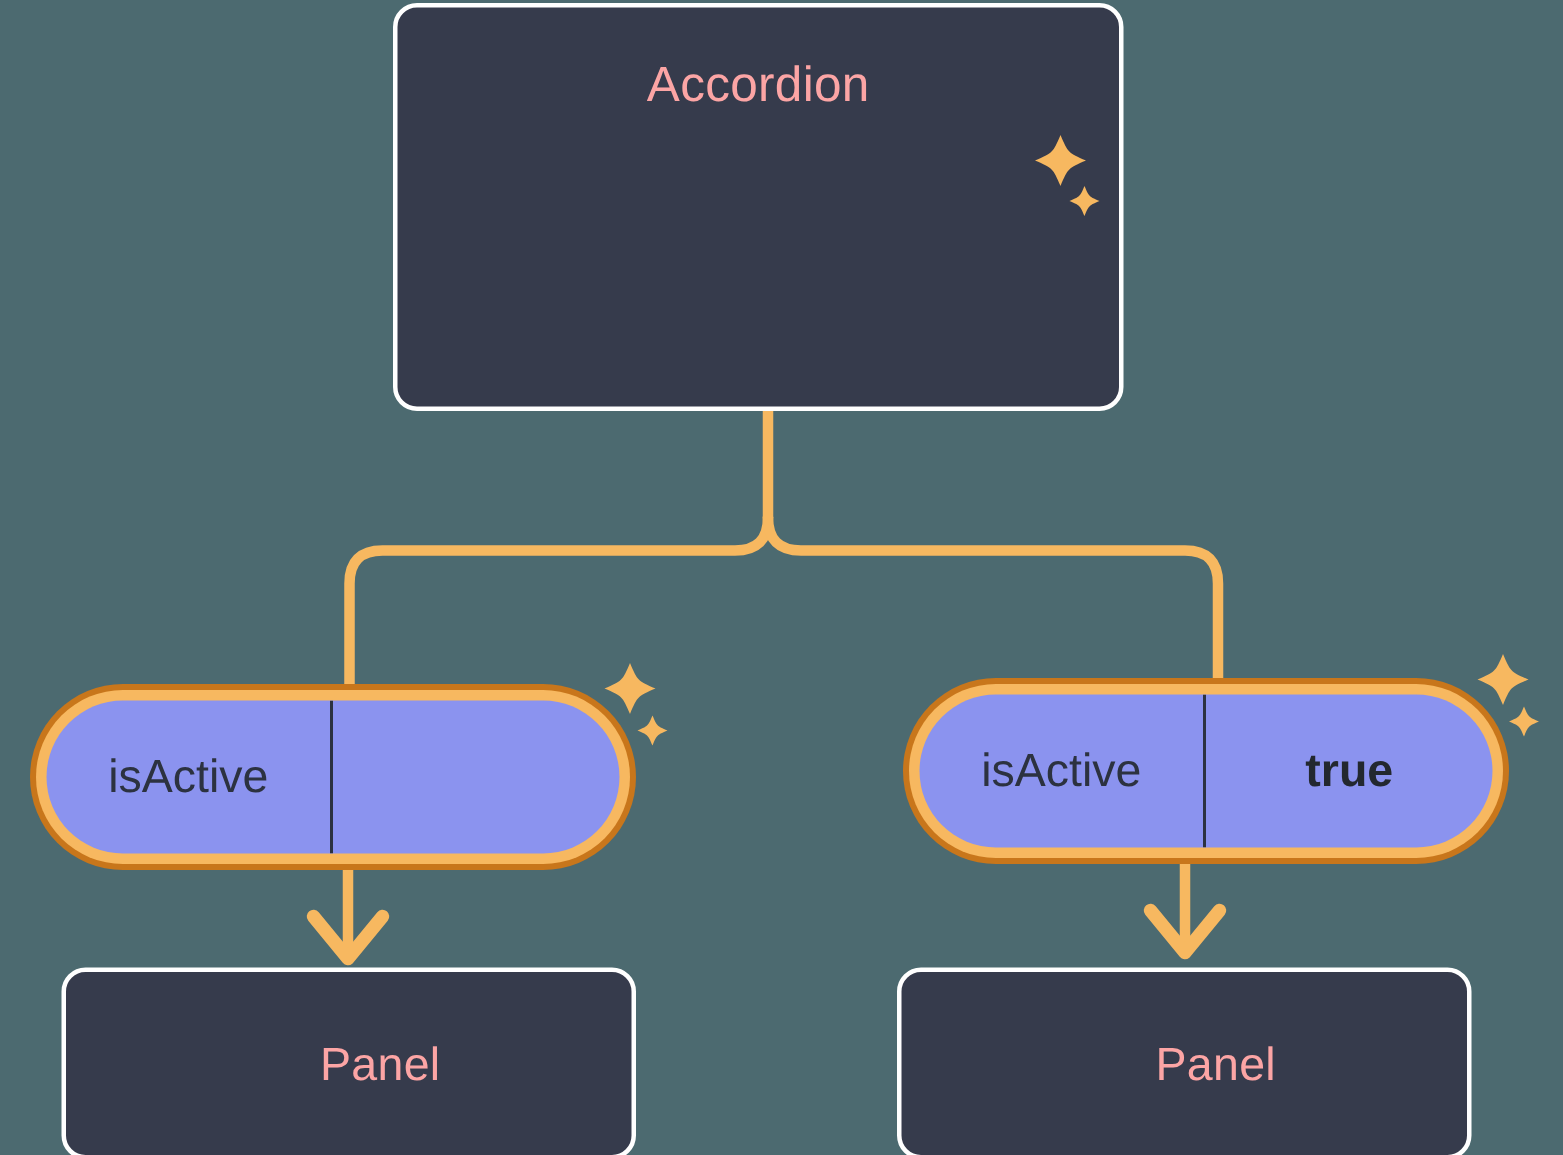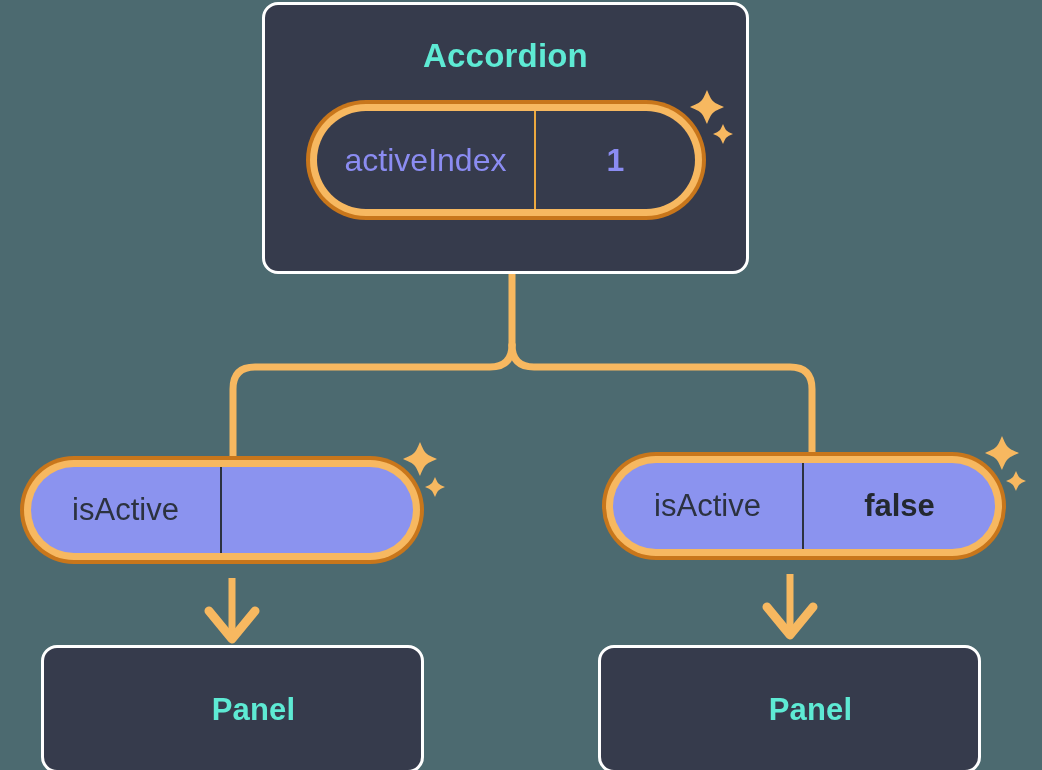--- a/index.html
+++ b/index.html
@@ -47,23 +47,23 @@
     z-index: 2;
     background: #363b4c;
     border: 3px solid #ffffff;
     border-radius: 16px;
     box-sizing: border-box;
     display: flex;
     flex-direction: column;
     align-items: center;
   }
   .card-title {
-    color: #5eead4;
+    color: #fca5a5;
     font-size: 33px;
-    font-weight: 700;
+    font-weight: 400;
     letter-spacing: 0.2px;
     line-height: 1;
     white-space: nowrap;
   }
 
   
   #accordion-card {
     left: 262px;
     top: 2px;
     width: 487px;
@@ -128,21 +128,21 @@
     font-size: 32px;
     border-right: 2px solid #eda93f;
   }
   #state-pill-activeindex .pill-val {
     flex: 1 1 auto;
     color: #8b8cf2;
     font-size: 32px;
   }
 
   
-  .pill-leaf { width: 404px; height: 108px; }
+  .pill-leaf { width: 404px; height: 124px; }
   .pill-leaf .pill-inner { background: #8b93ef; }
   .pill-leaf .pill-key {
     flex: 0 0 50%;
     color: #2c3240;
     font-size: 31px;
     border-right: 2px solid #2c3240;
   }
   .pill-leaf .pill-val {
     flex: 1 1 auto;
     color: #23282f;
@@ -173,46 +173,38 @@
     <g>
       <path d="M 790 574 L 790 630" fill="none" stroke="#f7b860" stroke-width="7" stroke-linecap="butt"></path>
       <path d="M 767 607 L 790 635 L 813 607" fill="none" stroke="#f7b860" stroke-width="9" stroke-linecap="round" stroke-linejoin="round"></path>
     </g>
   </svg>
 
   <div class="card" id="accordion-card">
     <div class="card-title">Accordion</div>
   </div>
 
-  <div class="pill-outer" id="state-pill-activeindex">
-    <div class="pill-mid">
-      <div class="pill-inner">
-        <div class="pill-key">activeIndex</div>
-        <div class="pill-val">1</div>
-      </div>
-    </div>
-  </div>
 
   <div class="pill-outer pill-leaf" id="state-pill-isactive-left">
     <div class="pill-mid">
       <div class="pill-inner">
         <div class="pill-key">isActive</div>
       </div>
     </div>
   </div>
 
   <div class="card panel-card" id="panel-card-left">
     <div class="card-title">Panel</div>
   </div>
 
   <div class="pill-outer pill-leaf" id="state-pill-isactive-right">
     <div class="pill-mid">
       <div class="pill-inner">
         <div class="pill-key">isActive</div>
-        <div class="pill-val">false</div>
+        <div class="pill-val">true</div>
       </div>
     </div>
   </div>
 
   <div class="card panel-card" id="panel-card-right">
     <div class="card-title">Panel</div>
   </div>
 
   <svg id="sparkles" viewBox="0 0 1042 770" width="1042" height="770" xmlns="http://www.w3.org/2000/svg">
       <path d="M 707 90 C 712.1 101.9 712.1 101.9 724 107 C 712.1 112.1 712.1 112.1 707 124 C 701.9 112.1 701.9 112.1 690 107 C 701.9 101.9 701.9 101.9 707 90 Z" fill="#f7b860"></path>

